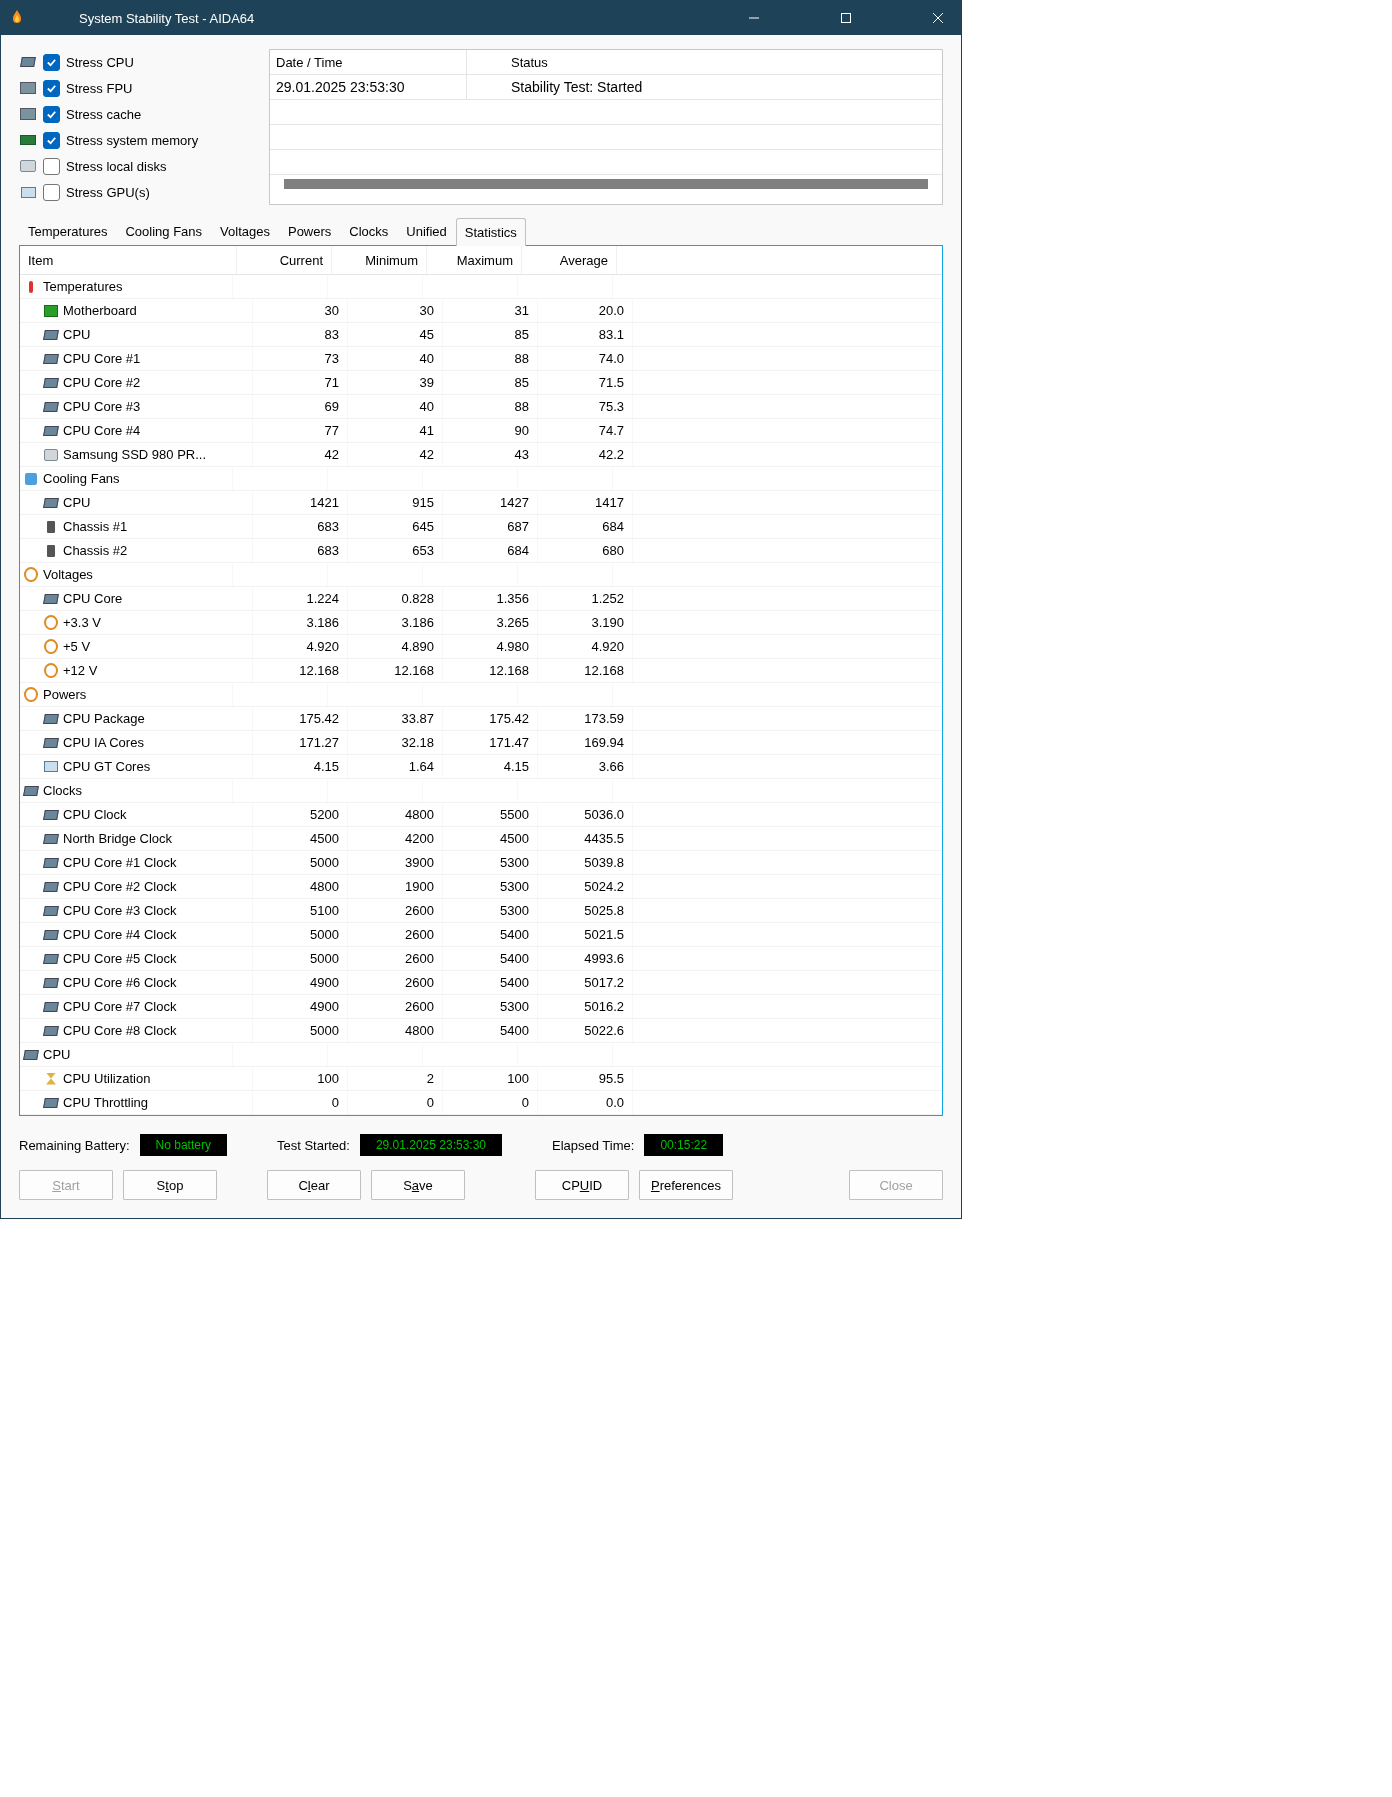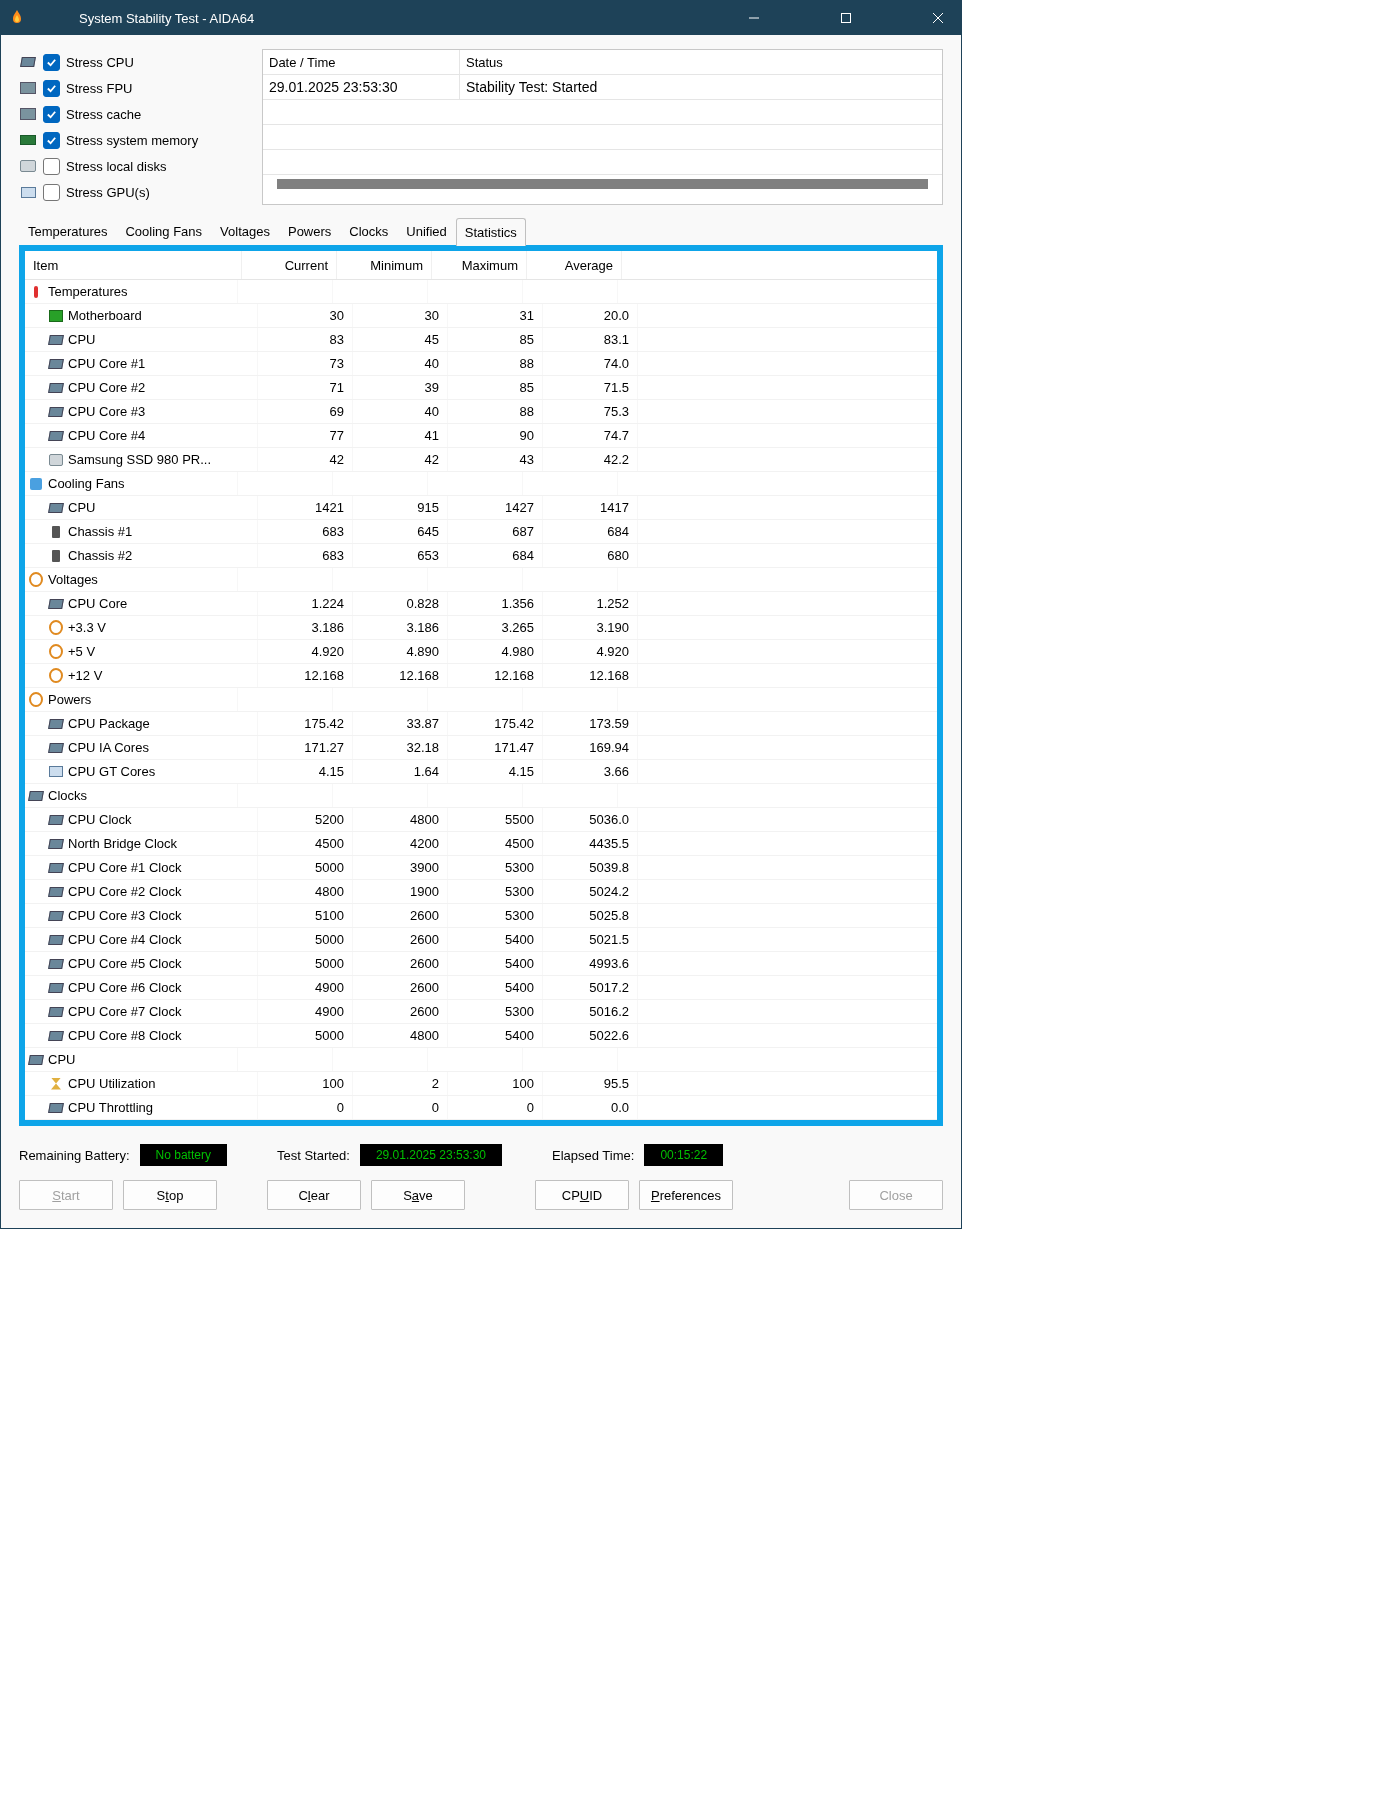--- a/index.html
+++ b/index.html
@@ -3,38 +3,38 @@
 <meta charset="utf-8">
 <style>
 html,body{margin:0;padding:0;font-family:"Segoe UI",Arial,sans-serif;font-size:14px;color:#000;background:#fff;}
 .window{width:960px;border:1px solid #1e4258;background:#f9f9f9;}
 .titlebar{height:34px;background:#1e4258;color:#fff;display:flex;align-items:center;padding:0 0 0 8px;gap:46px;}
 .titlebar .flame{width:16px;height:16px;margin-right:8px;display:inline-block;}
 .titlebar .title{flex:1;font-size:13px;}
 .titlebar .winbtn{width:46px;height:34px;display:flex;align-items:center;justify-content:center;color:#fff;}
 .winbtn svg{width:12px;height:12px;}
 .content{padding:14px 18px 18px 18px;background:#f9f9f9;}
-.toprow{display:flex;gap:28px;}
+.toprow{display:flex;gap:35px;}
 .stress-panel{width:215px;}
 .srow{display:flex;align-items:center;height:26px;gap:6px;}
 .srow .ico{width:18px;height:14px;display:flex;align-items:center;justify-content:center;}
 .chk{width:15px;height:15px;border:1px solid #767676;border-radius:3px;display:inline-flex;align-items:center;justify-content:center;background:#fff;}
 .chk.on{background:#0067c0;border-color:#0067c0;}
 .chk.on svg{width:11px;height:11px;fill:none;stroke:#fff;stroke-width:2;}
 .srow .lbl{font-size:13px;}
 .log-panel{flex:1;border:1px solid #c8c8c8;background:#fff;display:flex;flex-direction:column;}
 .log-head,.log-row{display:flex;height:24px;align-items:center;border-bottom:1px solid #e5e5e5;}
 .log-head{font-size:13px;}
 .log-col1{width:190px;padding-left:6px;border-right:1px solid #e5e5e5;height:100%;display:flex;align-items:center;}
-.log-col2{flex:1;padding-left:6px;}
+.log-col2{flex:1;padding-left:6px;margin-left:38px;}
 .log-scroll{height:10px;background:#808080;margin:4px 14px 4px 14px;}
 .tabs{display:flex;margin-top:12px;font-size:13px;}
 .tab{padding:6px 8px;border:1px solid transparent;border-bottom:none;}
 .tab.active{background:#f9f9f9;border-color:#c0c0c0;border-radius:3px 3px 0 0;position:relative;top:1px;}
-.grid-wrap{border:6px solid #0ea5e9;background:#fff;margin-top:0;}
+.grid-wrap{border:1px solid #0ea5e9;background:#fff;margin-top:0;}
 .grid-head{display:flex;height:28px;align-items:center;border-bottom:1px solid #e5e5e5;font-size:13px;}
 .gh{padding:0 8px;border-right:1px solid #f0f0f0;height:100%;display:flex;align-items:center;}
 .c-item{width:200px;}
 .c-num{width:78px;justify-content:flex-end;}
 .grid-body{}
 .gr{display:flex;height:23px;align-items:center;border-bottom:1px solid #f2f2f2;font-size:13px;}
 .gc{padding:0 8px;border-right:1px solid #f7f7f7;height:100%;display:flex;align-items:center;}
 .gc.item{width:200px;gap:5px;}
 .gc.num{width:78px;justify-content:flex-end;}
 .ind1{padding-left:24px;width:184px;}

